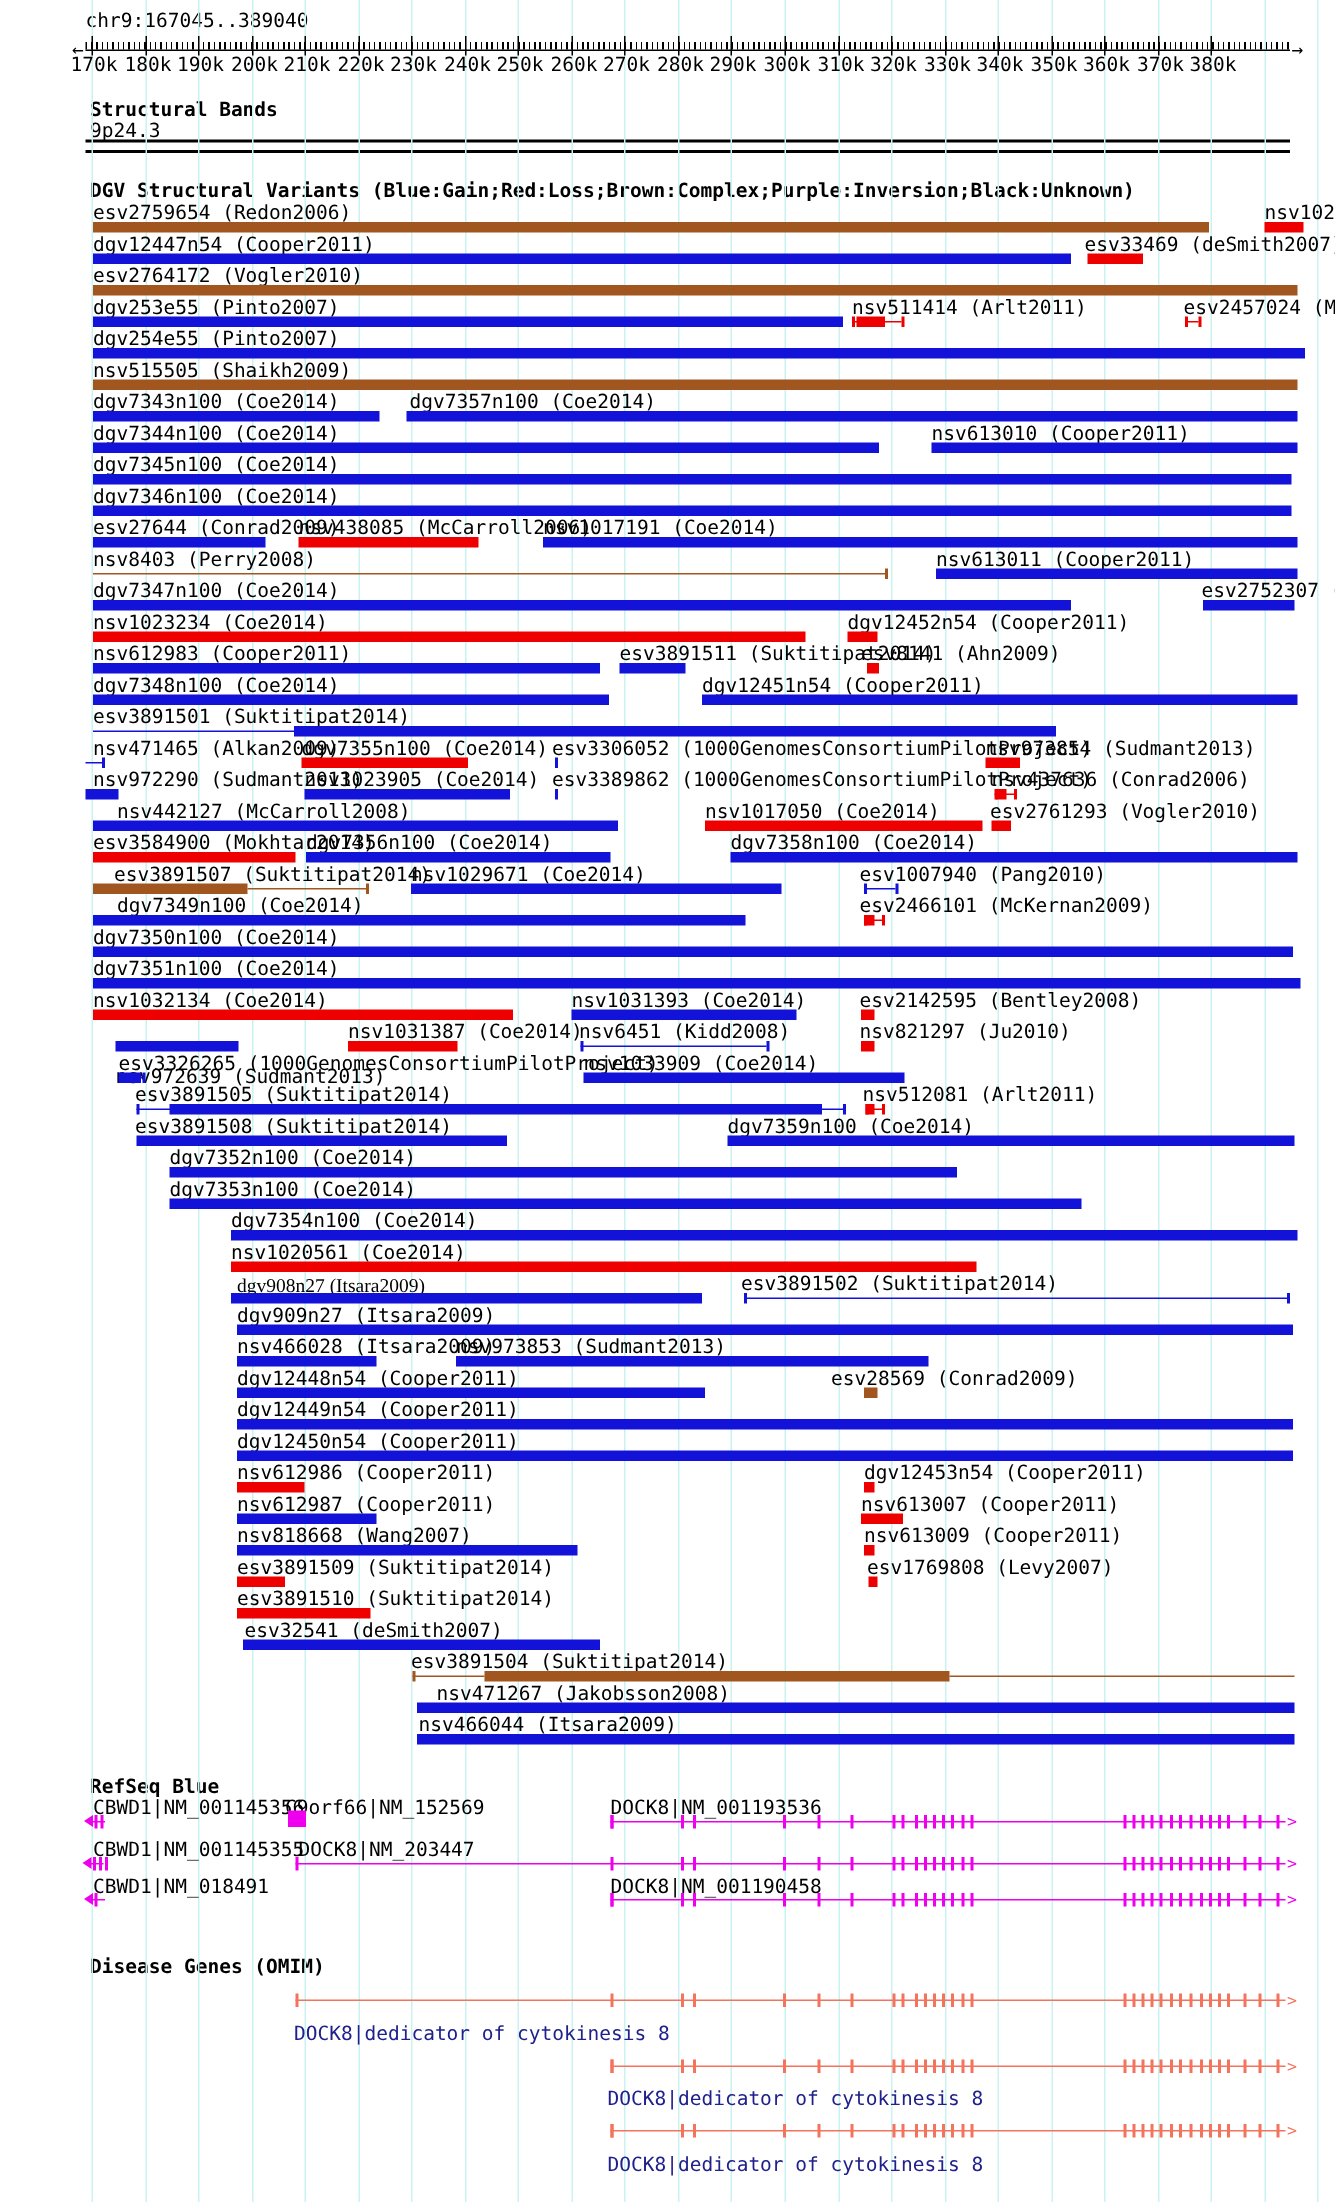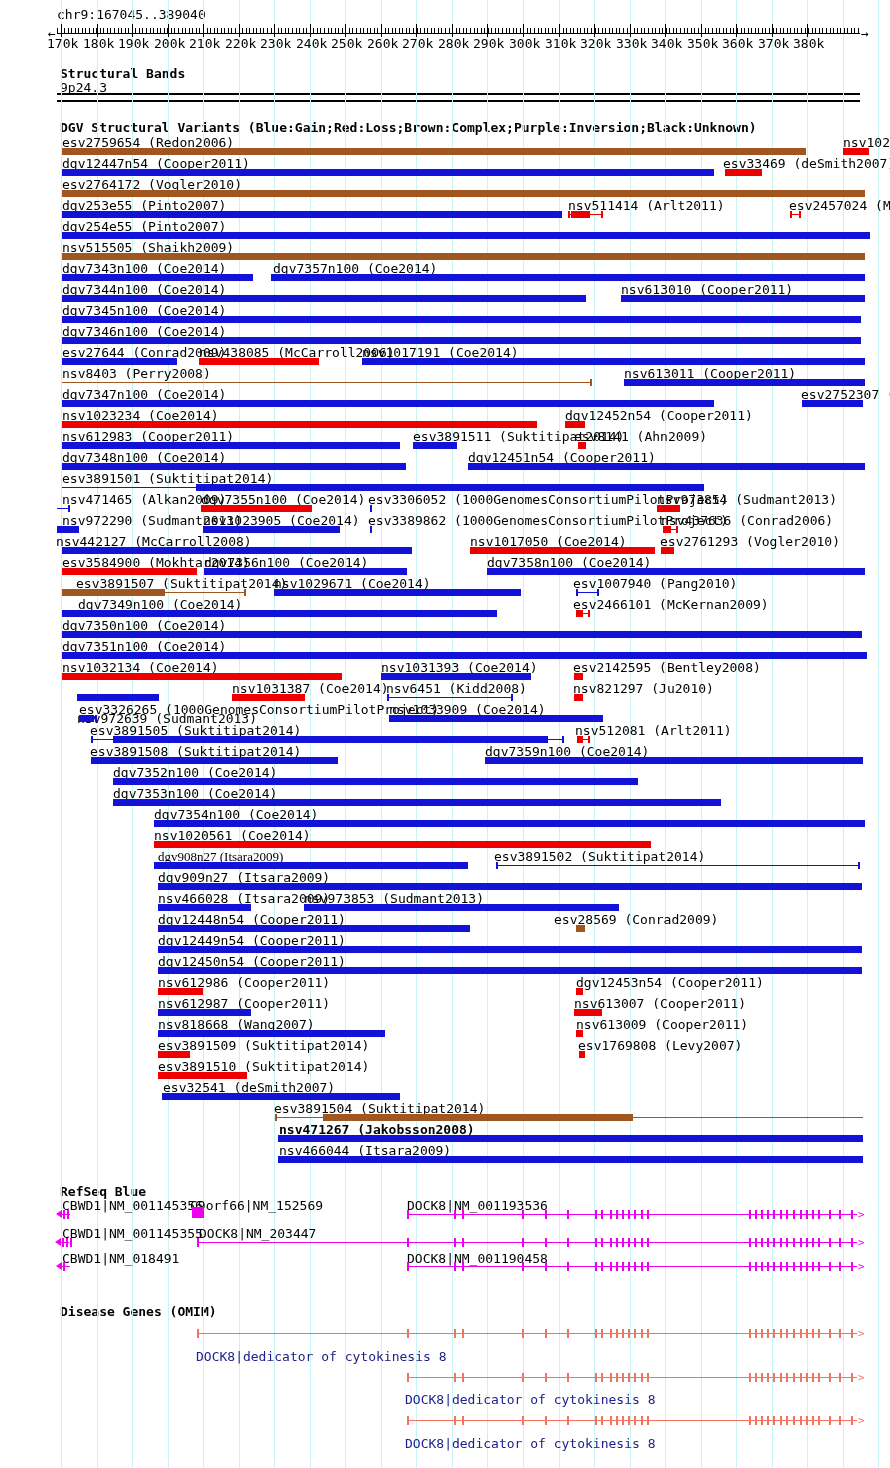--- a/index.html
+++ b/index.html
@@ -183,21 +183,21 @@
     <div class="bar" style="left: 57px; top: 526px; width: 22px; background: rgb(18, 18, 217); z-index: 3;"></div>
     <div class="lbl" style="left: 203px; top: 514px; z-index: 3;">nsv1023905 (Coe2014)</div>
     <div class="bar" style="left: 203px; top: 526px; width: 137px; background: rgb(18, 18, 217); z-index: 3;"></div>
     <div class="lbl" style="left: 368px; top: 514px; z-index: 3;">esv3389862 (1000GenomesConsortiumPilotProject)</div>
     <div class="vtick" style="left: 370px; top: 526px; background: rgb(18, 18, 217); z-index: 3;"></div>
     <div class="lbl" style="left: 661px; top: 514px; z-index: 3;">nsv437636 (Conrad2006)</div>
     <div class="bar" style="left: 664px; top: 526px; width: 7px; background: rgb(238, 0, 0); z-index: 3;"></div>
     <div class="hline" style="left: 663px; top: 529px; width: 13px; background: rgb(238, 0, 0); z-index: 3;"></div>
     <div class="vtick" style="left: 663px; top: 526px; background: rgb(238, 0, 0); z-index: 3;"></div>
     <div class="vtick" style="left: 676px; top: 526px; background: rgb(238, 0, 0); z-index: 3;"></div>
-    <div class="lbl" style="left: 56px; top: 535px; z-index: 3; text-align: center;">nsv442127 (McCarroll2008)</div>
+    <div class="lbl" style="left: 78px; top: 535px; z-index: 3; text-align: center;">nsv442127 (McCarroll2008)</div>
     <div class="bar" style="left: 62px; top: 547px; width: 350px; background: rgb(18, 18, 217); z-index: 3;"></div>
     <div class="lbl" style="left: 470px; top: 535px; z-index: 3;">nsv1017050 (Coe2014)</div>
     <div class="bar" style="left: 470px; top: 547px; width: 185px; background: rgb(238, 0, 0); z-index: 3;"></div>
     <div class="lbl" style="left: 660px; top: 535px; z-index: 3;">esv2761293 (Vogler2010)</div>
     <div class="bar" style="left: 661px; top: 547px; width: 13px; background: rgb(238, 0, 0); z-index: 3;"></div>
     <div class="lbl" style="left: 62px; top: 556px; z-index: 3;">esv3584900 (Mokhtar2014)</div>
     <div class="bar" style="left: 62px; top: 568px; width: 135px; background: rgb(238, 0, 0); z-index: 3;"></div>
     <div class="lbl" style="left: 204px; top: 556px; z-index: 3;">dgv7356n100 (Coe2014)</div>
     <div class="bar" style="left: 204px; top: 568px; width: 203px; background: rgb(18, 18, 217); z-index: 3;"></div>
     <div class="lbl" style="left: 487px; top: 556px; z-index: 3;">dgv7358n100 (Coe2014)</div>
@@ -306,21 +306,21 @@
     <div class="bar" style="left: 579px; top: 1051px; width: 6px; background: rgb(238, 0, 0); z-index: 3;"></div>
     <div class="lbl" style="left: 158px; top: 1060px; z-index: 3;">esv3891510 (Suktitipat2014)</div>
     <div class="bar" style="left: 158px; top: 1072px; width: 89px; background: rgb(238, 0, 0); z-index: 3;"></div>
     <div class="lbl" style="left: 163px; top: 1081px; z-index: 3;">esv32541 (deSmith2007)</div>
     <div class="bar" style="left: 162px; top: 1093px; width: 238px; background: rgb(18, 18, 217); z-index: 3;"></div>
     <div class="lbl" style="left: 274px; top: 1102px; z-index: 3;">esv3891504 (Suktitipat2014)</div>
     <div class="bar" style="left: 323px; top: 1114px; width: 310px; background: rgb(160, 86, 30); z-index: 3;"></div>
     <div class="hline" style="left: 275px; top: 1117px; width: 48px; background: rgb(160, 86, 30); z-index: 3;"></div>
     <div class="hline" style="left: 633px; top: 1117px; width: 230px; background: rgb(160, 86, 30); z-index: 3;"></div>
     <div class="vtick" style="left: 275px; top: 1114px; background: rgb(160, 86, 30); z-index: 3;"></div>
-    <div class="lbl" style="left: 279px; top: 1123px; z-index: 3; font-weight: bold;">nsv471267 (Jakobsson2008)</div>
+    <div class="lbl" style="left: 291px; top: 1123px; z-index: 3;">nsv471267 (Jakobsson2008)</div>
     <div class="bar" style="left: 278px; top: 1135px; width: 585px; background: rgb(18, 18, 217); z-index: 3;"></div>
     <div class="lbl" style="left: 279px; top: 1144px; z-index: 3;">nsv466044 (Itsara2009)</div>
     <div class="bar" style="left: 278px; top: 1156px; width: 585px; background: rgb(18, 18, 217); z-index: 3;"></div>
     <div class="lbl" style="left: 62px; top: 1199px; color: rgb(0, 0, 0); z-index: 3;">CBWD1|NM_001145356</div>
     <div class="triL" style="left: 56px; top: 1210px; border-right: 6px solid rgb(238, 0, 238); z-index: 3;"></div>
     <div class="gline" style="left: 60px; top: 1214px; width: 10px; background: rgb(238, 0, 238); z-index: 3;"></div>
     <div class="exon" style="left: 63px; top: 1210px; background: rgb(238, 0, 238); z-index: 3;"></div>
     <div class="exon" style="left: 67px; top: 1210px; background: rgb(238, 0, 238); z-index: 3;"></div>
     <div class="lbl" style="left: 190px; top: 1199px; color: rgb(0, 0, 0); z-index: 3;">C9orf66|NM_152569</div>
     <div class="abs" style="left: 192px; top: 1207px; width: 12px; height: 11px; background: rgb(238, 0, 238); z-index: 3;"></div>

